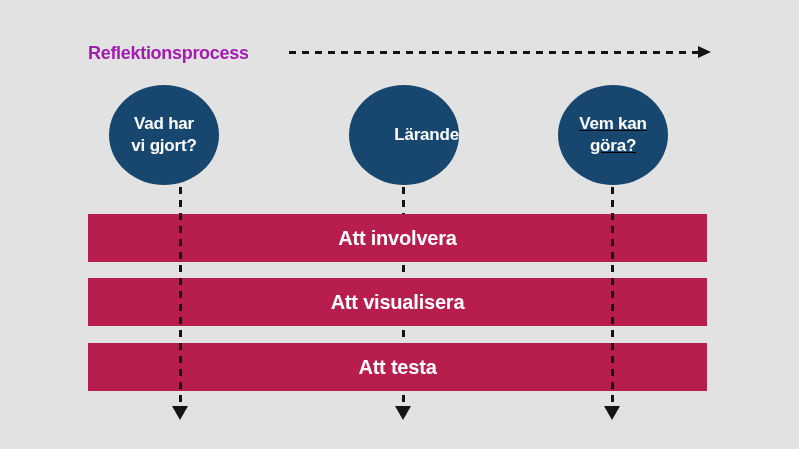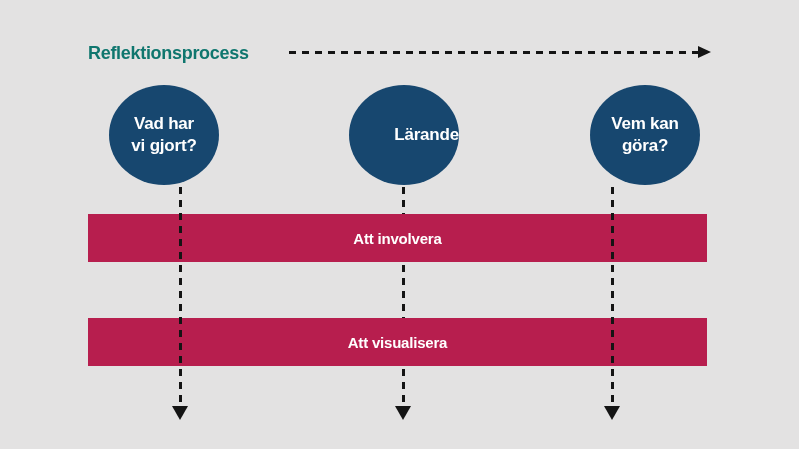--- a/index.html
+++ b/index.html
@@ -15,21 +15,21 @@
     background: #e3e2e2;
     overflow: hidden;
   }
   
   .title {
     position: absolute;
     left: 88px;
     top: 43px;
     font-size: 18px;
     font-weight: bold;
-    color: #0f766e;
+    color: #a21caf;
     letter-spacing: -0.3px;
     white-space: nowrap;
   }
   
   .h-dash {
     position: absolute;
     left: 289px;
     top: 51px;
     width: 409px;
     height: 3px;
@@ -62,21 +62,21 @@
   .circle .label {
     color: #ffffff;
     font-size: 17px;
     font-weight: bold;
     line-height: 22px;
     white-space: pre-line;
     letter-spacing: -0.2px;
   }
   #circle-1 { left: 109px; }
   #circle-2 { left: 349px; justify-content: flex-end; }
-  #circle-3 { left: 590px; }
+  #circle-3 { left: 558px; text-decoration: underline; }
   
   .v-dash {
     position: absolute;
     top: 187px;
     width: 3px;
     height: 218px;
     background: repeating-linear-gradient(to bottom, #141414 0px, #141414 7px, transparent 7px, transparent 13px);
   }
   .v-arrowhead {
     position: absolute;
@@ -103,26 +103,26 @@
     width: 619px;
     height: 48px;
     background: #b71e4e;
     display: flex;
     align-items: center;
     justify-content: center;
     z-index: 2;
   }
   .bar .label {
     color: #ffffff;
-    font-size: 15px;
+    font-size: 20px;
     font-weight: bold;
     letter-spacing: -0.2px;
   }
   #bar-1 { top: 214px; }
-  #bar-2 { top: 278px; margin-top: 40px; }
+  #bar-2 { top: 278px; }
   #bar-3 { top: 343px; }
 </style>
 </head>
 <body>
 
 <div id="canvas">
 
   <div class="title">Reflektionsprocess</div>
   <div class="h-dash"></div>
   <div class="h-arrowhead"></div>
@@ -145,14 +145,17 @@
   <div class="v-arrowhead" id="varrow-1"></div>
   <div class="v-arrowhead" id="varrow-2"></div>
   <div class="v-arrowhead" id="varrow-3"></div>
 
   <div class="bar" id="bar-1">
     <span class="label">Att involvera</span>
   </div>
   <div class="bar" id="bar-2">
     <span class="label">Att visualisera</span>
   </div>
+  <div class="bar" id="bar-3">
+    <span class="label">Att testa</span>
+  </div>
 
 </div>
 
 </body></html>

